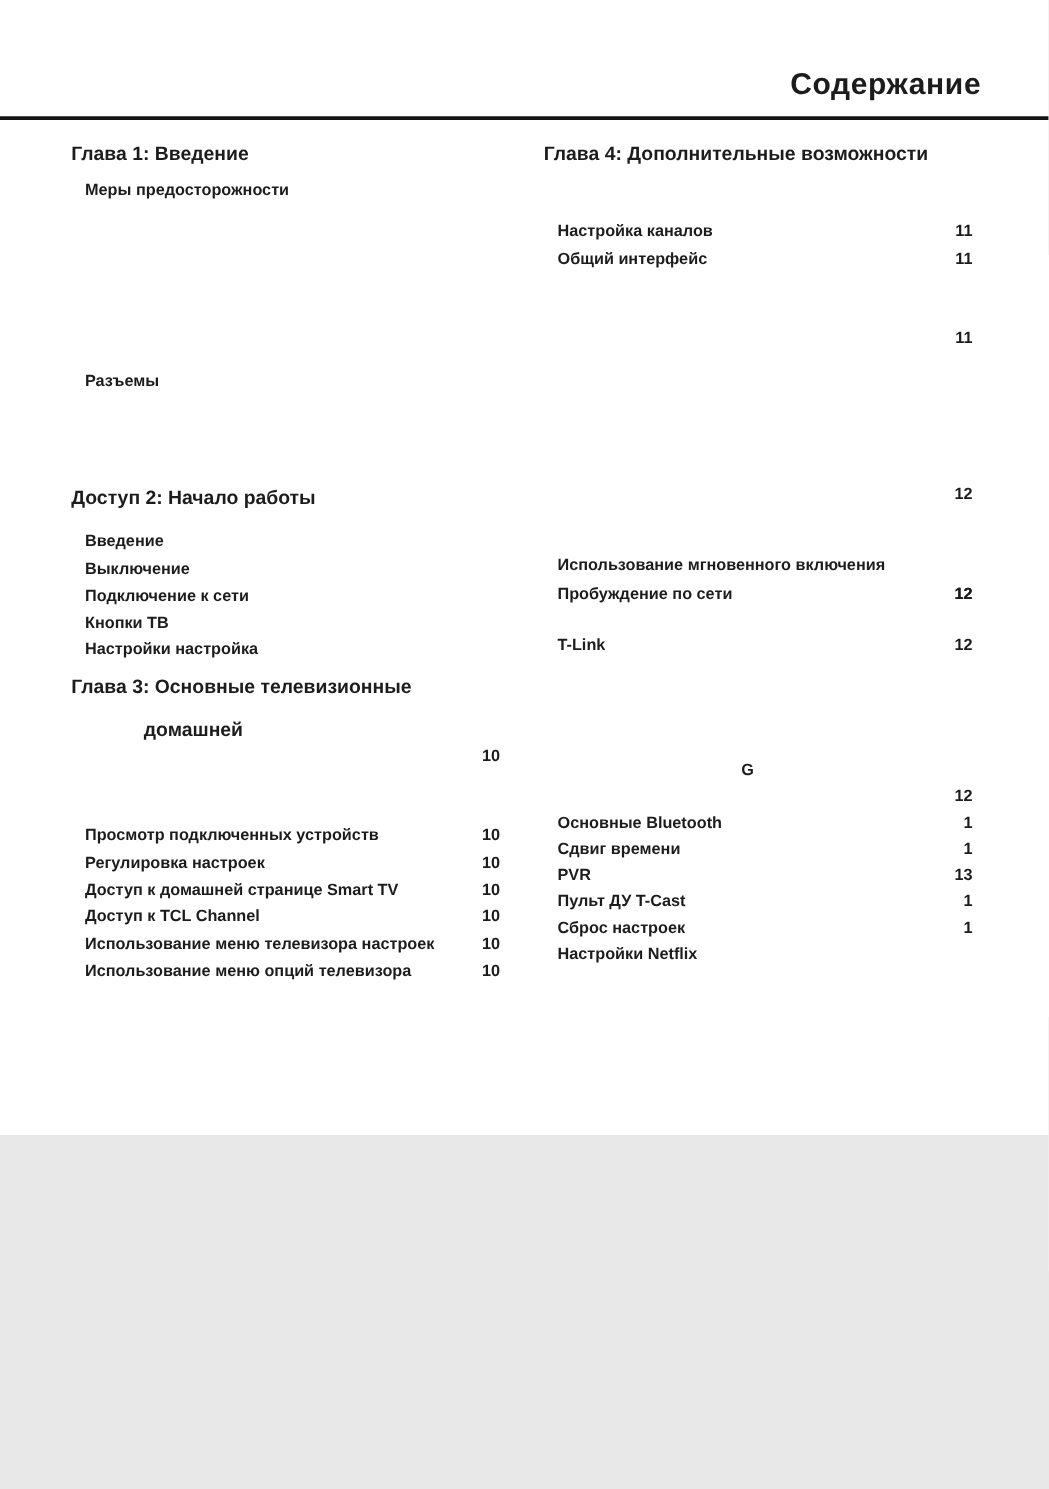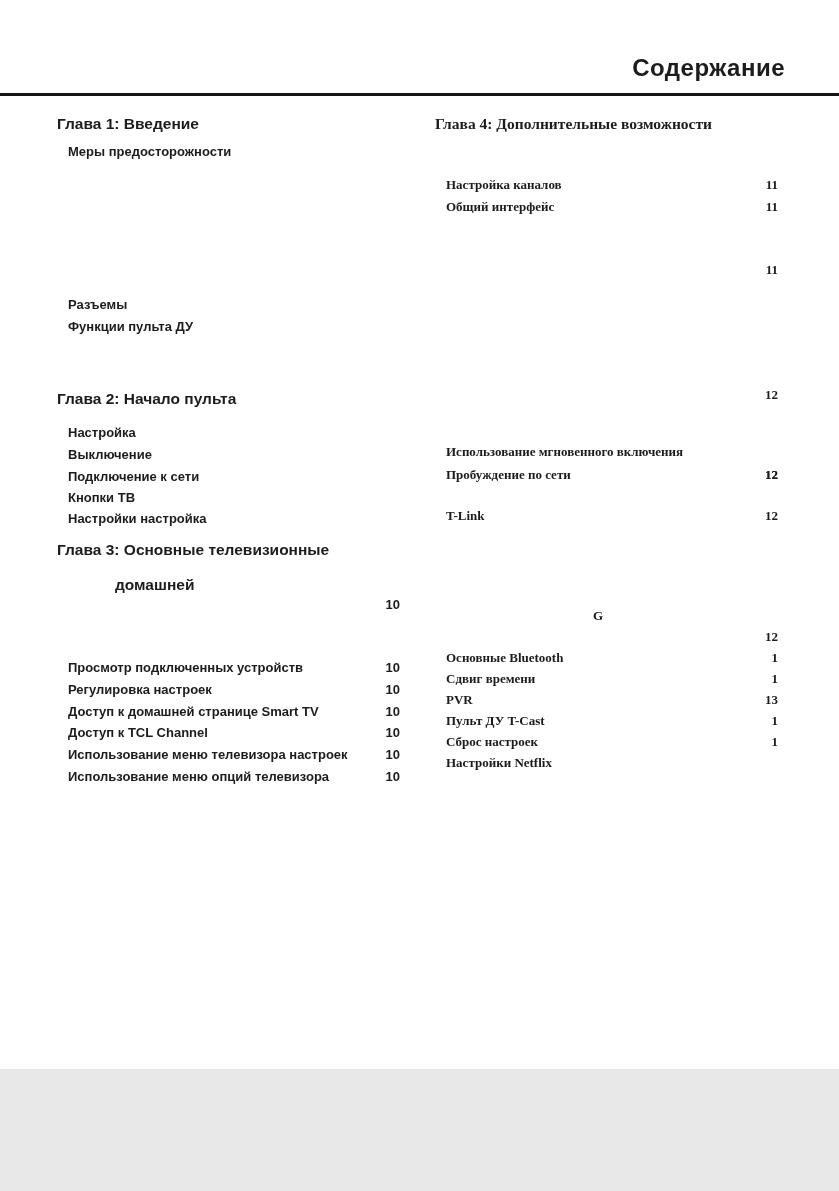--- a/index.html
+++ b/index.html
@@ -1,38 +1,38 @@
 <!DOCTYPE html>
 <html><head>
 <meta charset="utf-8">
 <style>
   html,body { margin:0; padding:0; background:#e8e8e8; }
   .page {
     position:relative;
-    width:839px; height:1069px;
+    width:839px; height:908px;
     margin:0 auto;
     background:#ffffff;
     font-family:"Liberation Sans", sans-serif;
     font-weight:bold;
     color:#1c1c1c;
     overflow:hidden;
   }
   .header-title {
     position:absolute;
     top:54px; right:54px;
     font-size:24px;
     letter-spacing:0.5px;
   }
   .rule { position:absolute; left:0; width:100%; height:3px; background:#141414; }
   .rule-top { top:93px; }
   .rule-bottom { top:1147px; }
 
   .col { position:absolute; top:0; height:100%; }
   .col-left  { left:57px;  width:343px; }
-  .col-right { left:435px; width:343px;font-family:Liberation Serif, serif; }
+  .col-right { left:435px; width:343px; }
 
   .chapter {
     position:absolute; left:0;
     font-size:15.5px;
     white-space:nowrap;
   }
   .chapter.cont { left:58px; }
 
   .row {
     position:absolute; left:0; right:0;
@@ -58,29 +58,25 @@
     <div class="chapter" style="top:115px">Глава 1: Введение</div>
 
     <div class="row" style="top:145px">
       <span class="lbl">Меры предосторожности</span>
       <span class="pg"></span>
     </div>
     <div class="row" style="top:298px">
       <span class="lbl">Разъемы</span>
       <span class="pg"></span>
     </div>
-    <div class="row" style="top:320px">
-      <span class="lbl">Функции пульта ДУ</span>
-      <span class="pg"></span>
-    </div>
 
-    <div class="chapter" style="top:390px">Глава 2: Начало пульта</div>
+    <div class="chapter" style="top:390px">Доступ 2: Начало работы</div>
 
     <div class="row" style="top:426px">
-      <span class="lbl">Настройка</span>
+      <span class="lbl">Введение</span>
       <span class="pg"></span>
     </div>
     <div class="row" style="top:448px">
       <span class="lbl">Выключение</span>
       <span class="pg"></span>
     </div>
     <div class="row" style="top:470px">
       <span class="lbl">Подключение к сети</span>
       <span class="pg"></span>
     </div>

